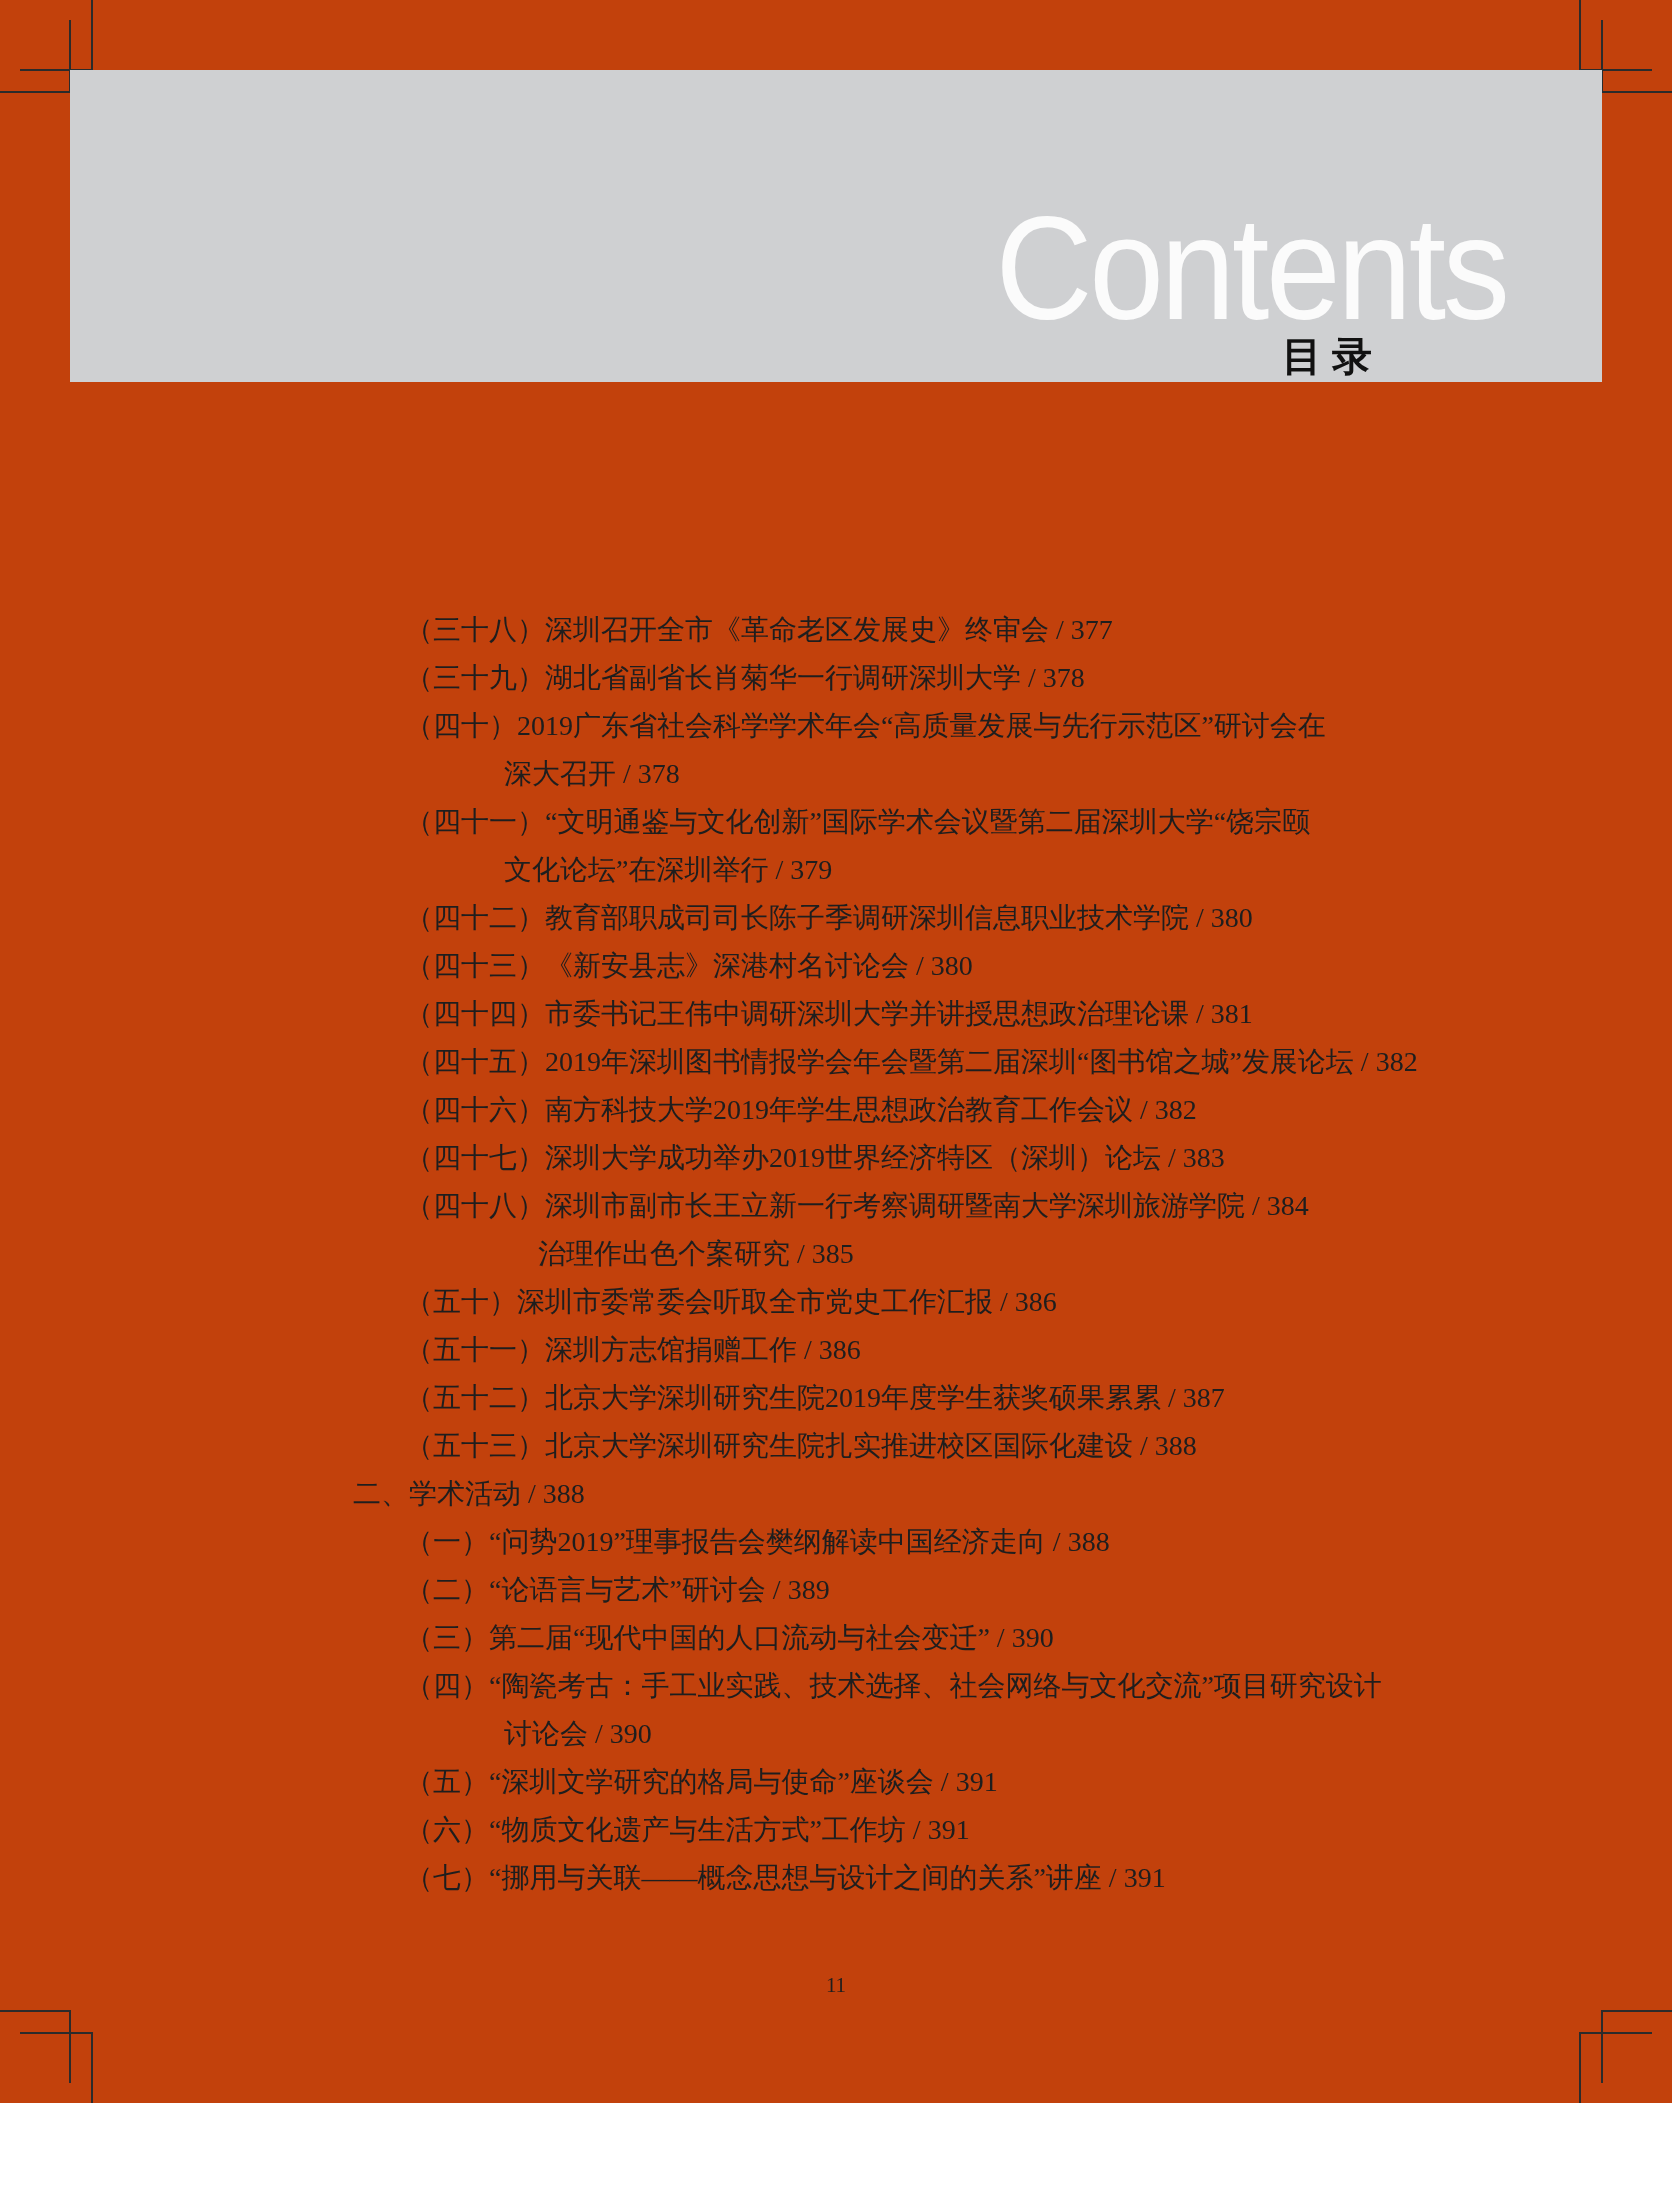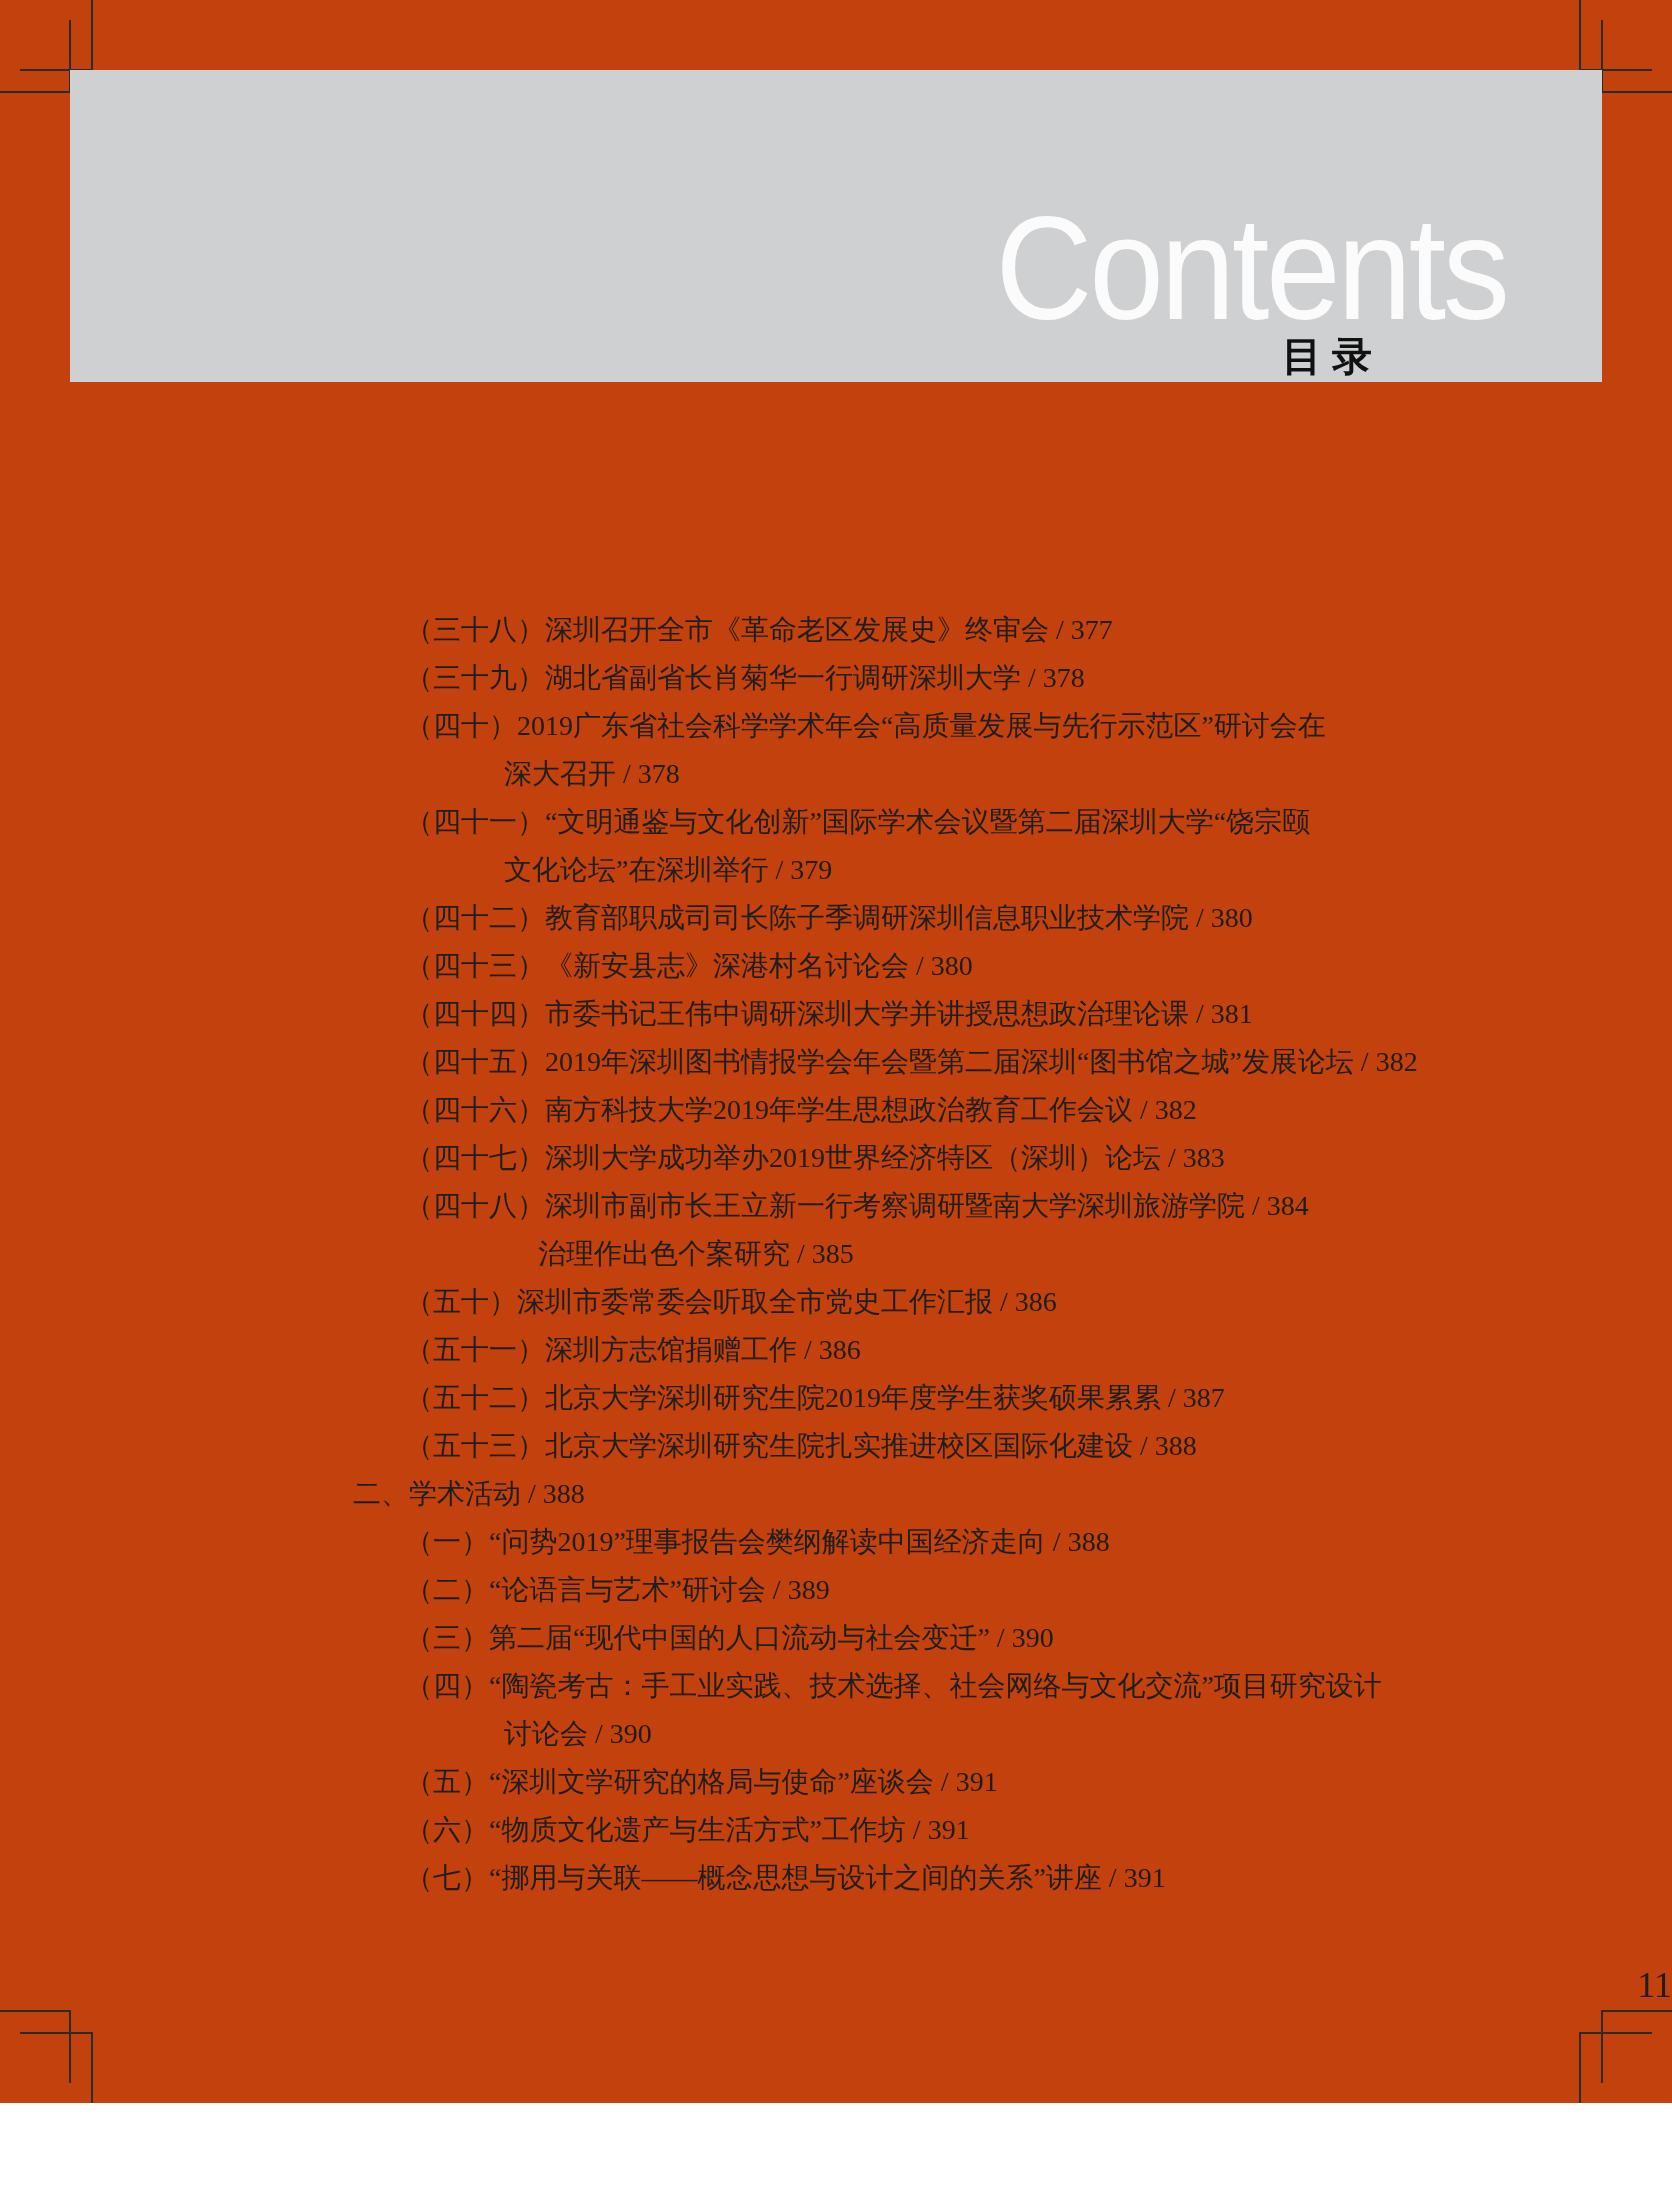--- a/index.html
+++ b/index.html
@@ -77,22 +77,22 @@
   .toc-line.indent-0{padding-left:0;font-weight:400;}
   .toc-line.indent-1{padding-left:52px;}
   .toc-line.indent-2{padding-left:151px;}
   .toc-line.indent-3{padding-left:185px;}
   .toc-page{font-size:28px;}
 
   
   .folio{
     position:absolute;
     left:0;right:0;top:1967px;
-    text-align:right;
-    font-size:36px;
+    text-align:center;
+    font-size:21px;
     line-height:36px;
     color:#1e1e1e;
   }
 </style>
 </head>
 <body>
 
 <div class="page">
 
   <div>

